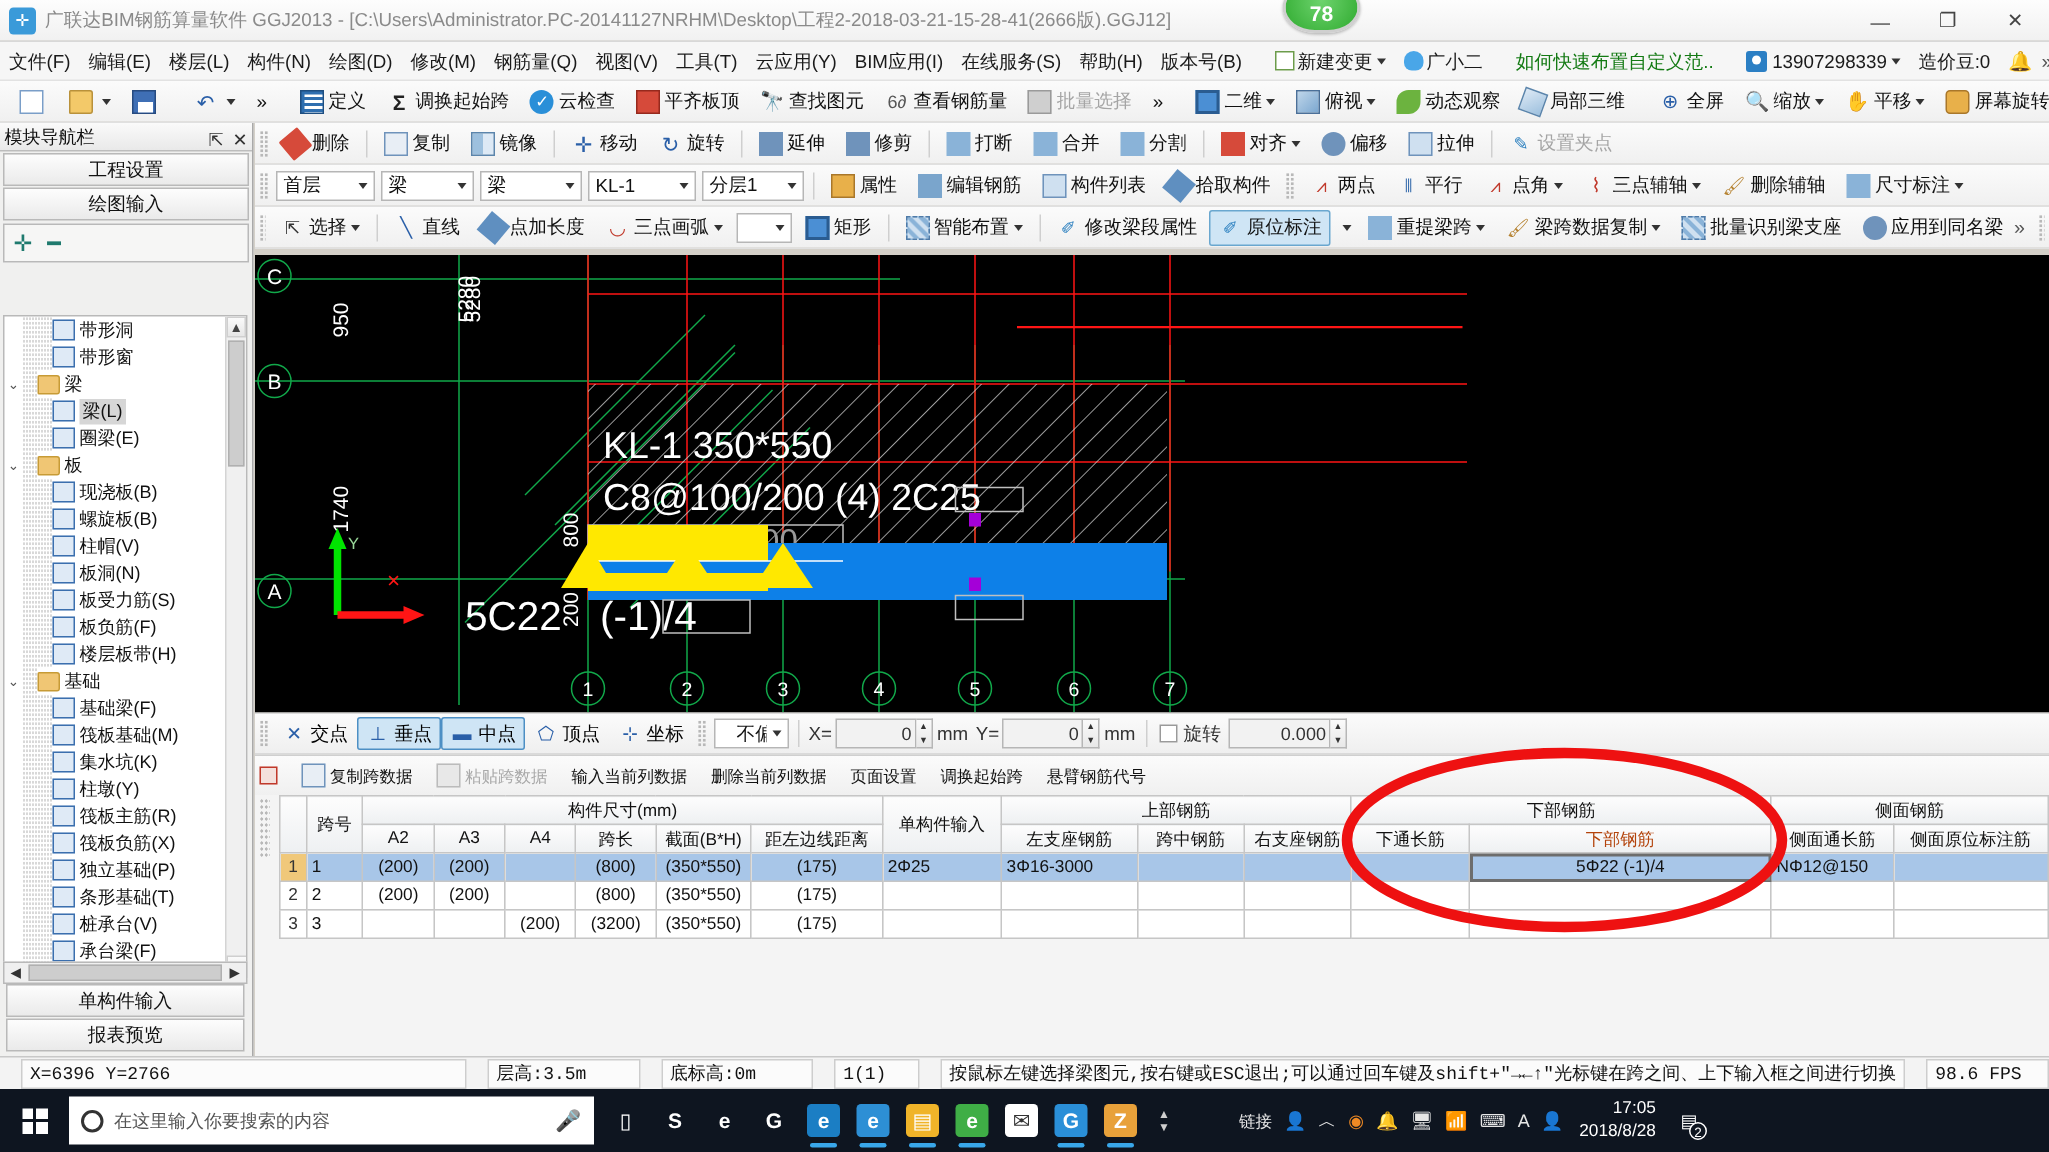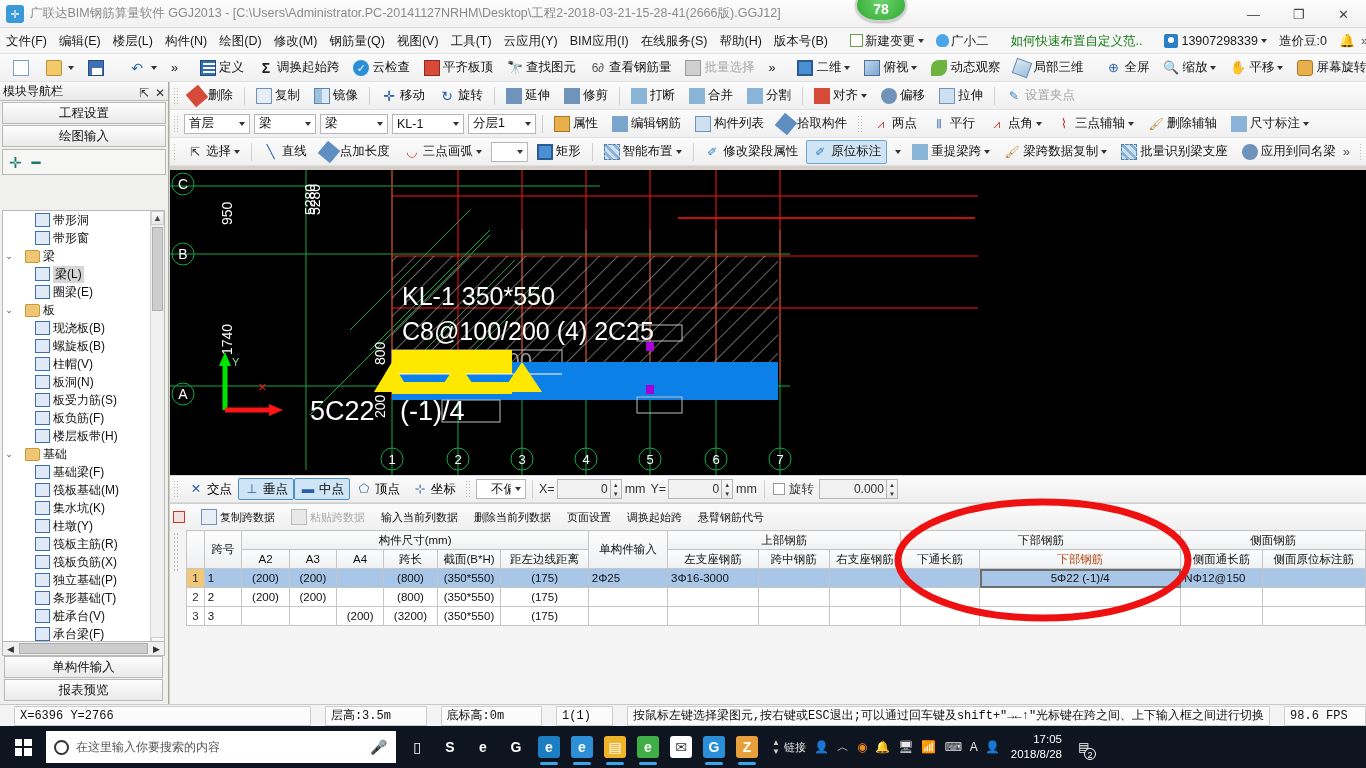--- a/index.html
+++ b/index.html
@@ -247,21 +247,21 @@
     width:350px;height:32px;background:#fff;display:flex;align-items:center;padding:0 8px;gap:7px;
   }
   .searchbox .o{width:15px;height:15px;border:2px solid #333;border-radius:50%;}
   .searchbox .txt{flex:1;color:#555;font-size:12px;font-family:"Liberation Sans",sans-serif;}
   .searchbox .mic{color:#333;font-size:14px;}
   .tbicons{display:flex;align-items:center;gap:3px;padding:0 6px;}
   .tbicon{width:30px;height:38px;display:flex;align-items:center;justify-content:center;position:relative;}
   .tbicon .g{width:22px;height:22px;border-radius:3px;display:flex;align-items:center;justify-content:center;font-size:14px;color:#fff;font-weight:bold;}
   .tbicon.run:after{content:"";position:absolute;bottom:1px;left:6px;width:18px;height:3px;background:#39a7ea;border-radius:2px;}
   .trayarrows{display:flex;flex-direction:column;color:#cfcfcf;font-size:8px;line-height:9px;margin:0 4px;}
-  .tray{display:flex;align-items:center;gap:8px;color:#e7e7e7;font-size:12px;}
+  .tray{display:flex;align-items:center;gap:8px;color:#e7e7e7;font-size:12px;margin-left:42px;}
   .clock{color:#fff;font-size:11.5px;text-align:right;line-height:15px;margin:0 8px 0 10px;font-family:"Liberation Sans",sans-serif;}
   .actioncenter{width:28px;height:42px;display:flex;align-items:center;justify-content:center;color:#fff;position:relative;}
 
   
   .annot{position:absolute;left:0;top:0;width:1366px;height:768px;pointer-events:none;}
 </style>
 </head>
 <body>
 
 <div id="app">

